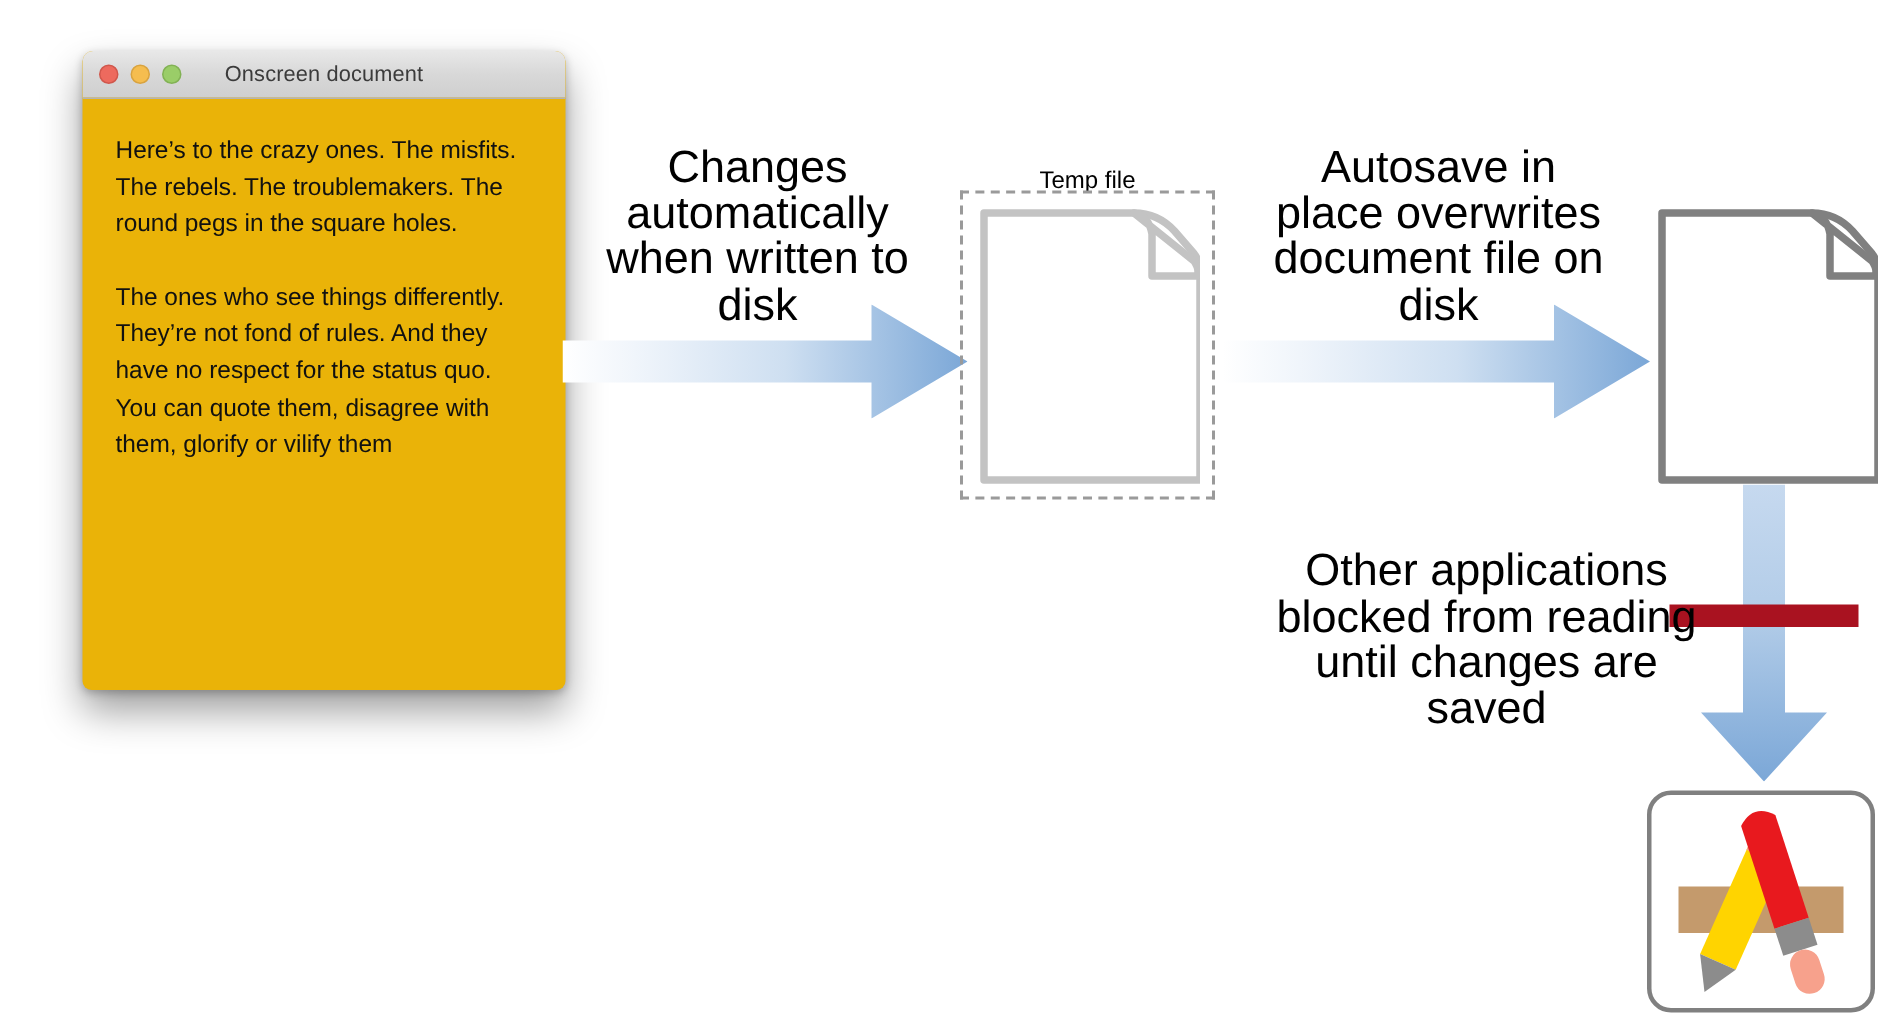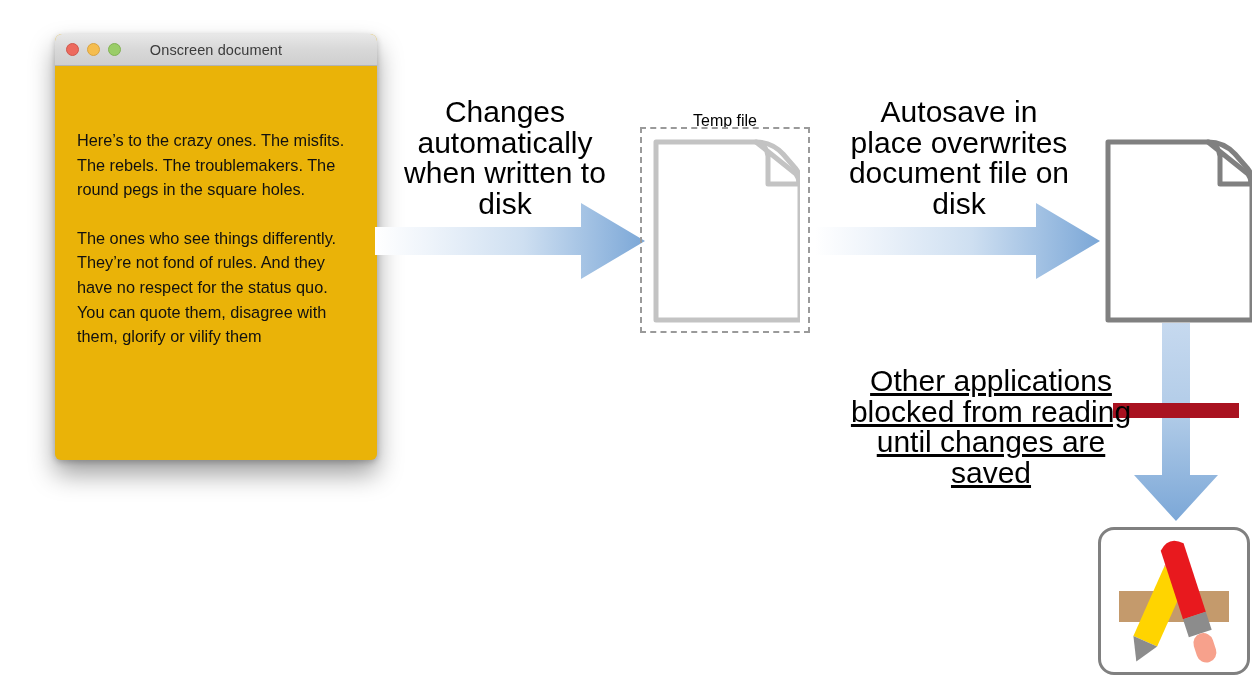--- a/index.html
+++ b/index.html
@@ -63,37 +63,36 @@
     font-size: 14.5px;
     color: #3b3b3b;
     letter-spacing: 0.1px;
     pointer-events: none;
   }
   .doc-body {
     padding: 22px 26px 0 22px;
     font-size: 16.3px;
     line-height: 24.6px;
     color: #111111;
-    margin-top: 40px;
   }
   .doc-body p { margin: 0; }
   .doc-body p + p { margin-top: 24px; }
 
   
   .label {
     position: absolute;
     text-align: center;
     font-size: 30px;
     line-height: 30.5px;
     color: #000000;
     white-space: pre-line;
   }
   #label-changes  { left: 394px; top: 97px;  width: 222px; }
   #label-autosave { left: 836px; top: 97px;  width: 222px; margin-left: 12px; }
-  #label-blocked  { left: 846px; top: 366px; width: 290px; text-decoration: underline; }
+  #label-blocked  { left: 846px; top: 366px; width: 290px; }
   #label-tempfile {
     position: absolute;
     left: 640px; top: 107px; width: 170px;
     text-align: center;
     font-size: 16px;
     line-height: 28px;
     color: #000000;
   }
 
   

